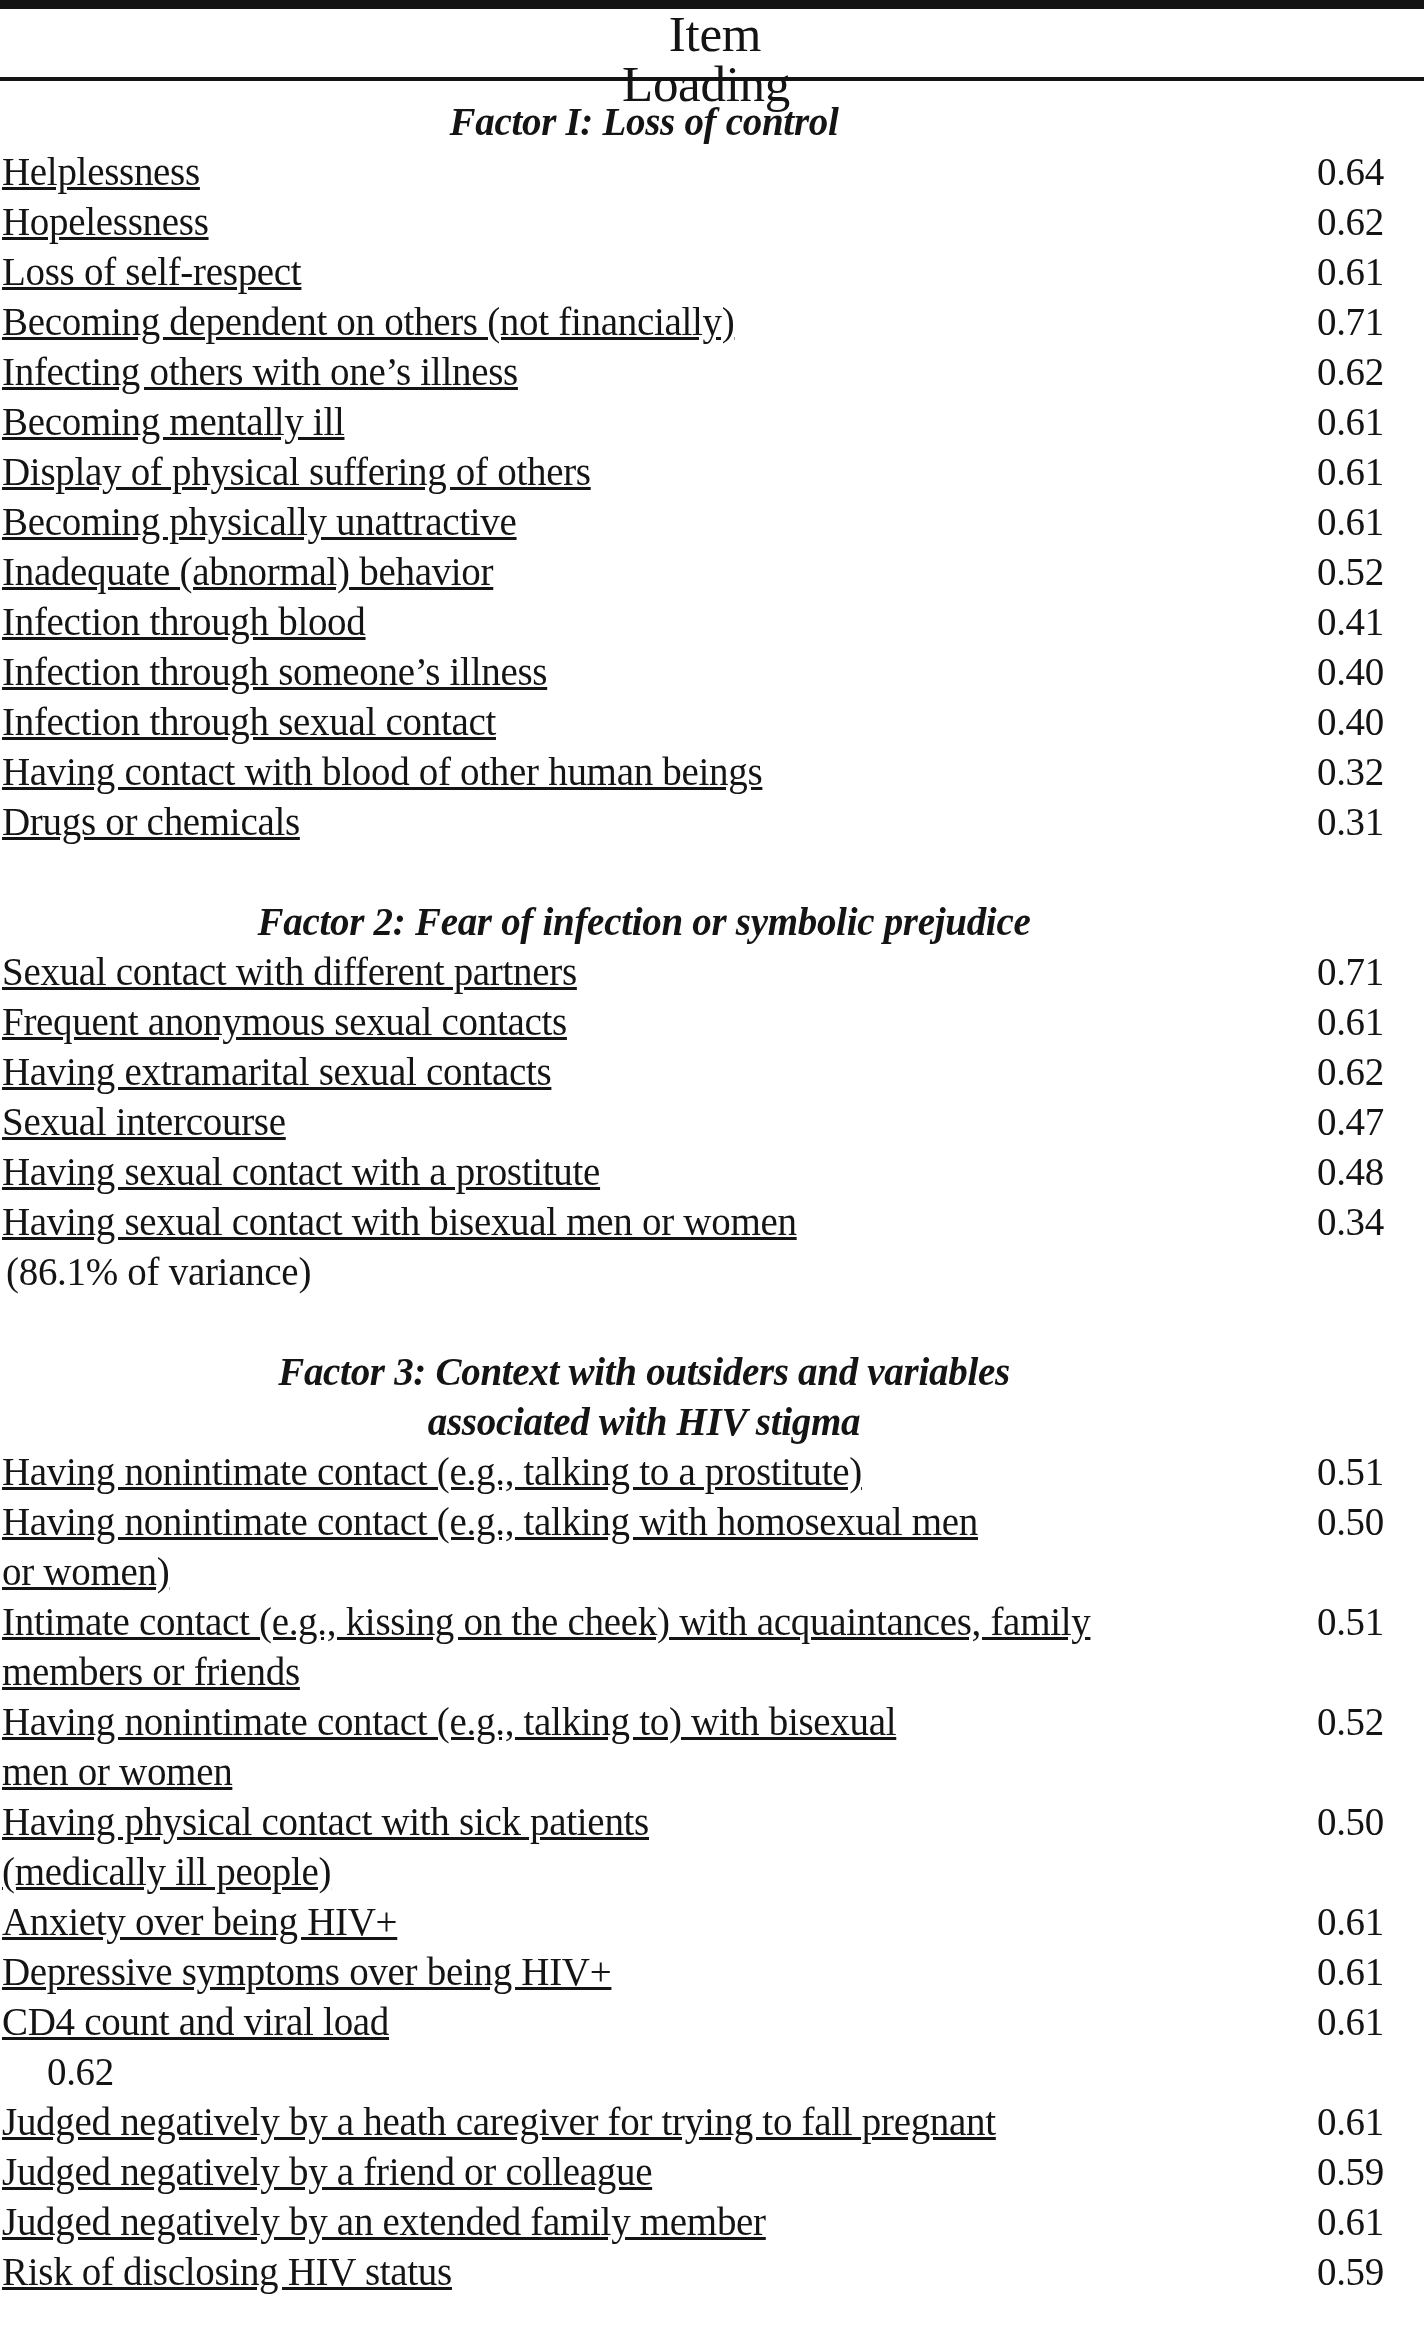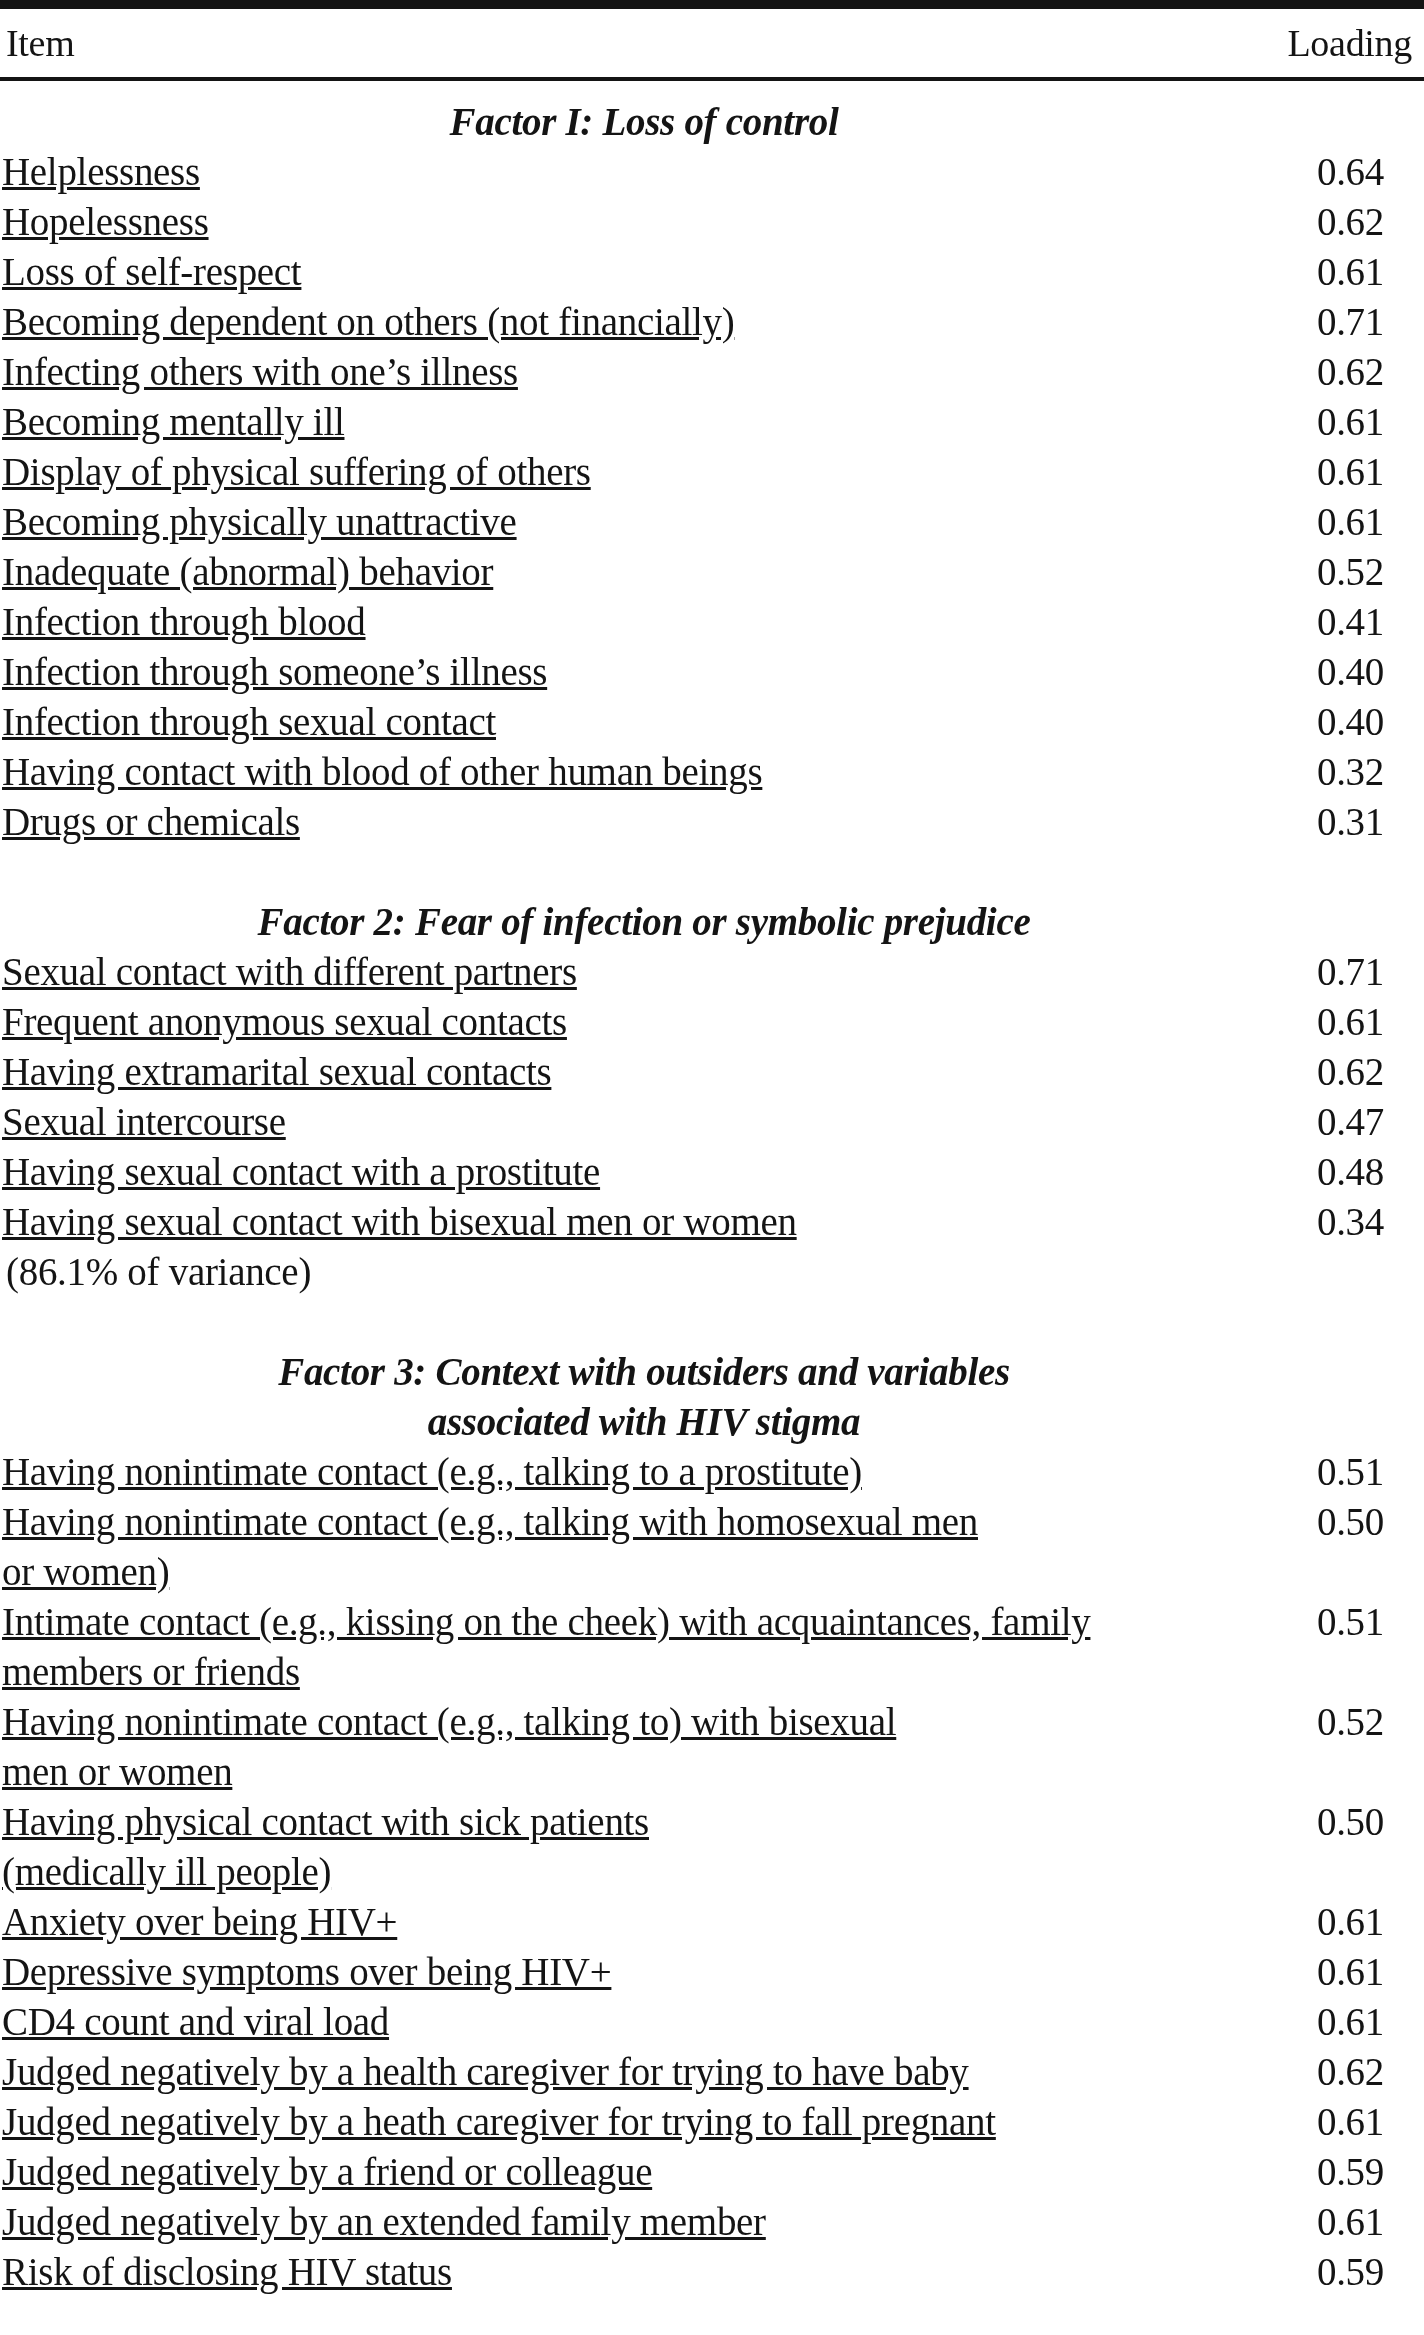--- a/index.html
+++ b/index.html
@@ -18,21 +18,22 @@
     letter-spacing: -0.3px;
   }
   .rule { width: 100%; background: #141414; }
   .rule.thick { height: 9px; }
   .rule.thin  { height: 4px; }
 
   .header-row {
     display: flex;
     align-items: center;
     height: 68px;
-    font-size: 38px;
+    font-size: 51px;
+    flex-direction: column;
   }
   .header-row .item-h {
     flex: 1 1 auto;
     padding-left: 6px;
   }
   .header-row .loading-h {
     flex: 0 0 154px;
     box-sizing: border-box;
     text-align: right;
     padding-right: 12px;
@@ -240,21 +241,20 @@
     <div class="item">Depressive symptoms over being HIV+</div>
     <div class="loading">0.61</div>
   </div>
 
   <div class="row">
     <div class="item">CD4 count and viral load</div>
     <div class="loading">0.61</div>
   </div>
 
   <div class="row">
-    <div class="item">Judged negatively by a health caregiver for trying to have baby</div>
     <div class="loading">0.62</div>
   </div>
 
   <div class="row">
     <div class="item">Judged negatively by a heath caregiver for trying to fall pregnant</div>
     <div class="loading">0.61</div>
   </div>
 
   <div class="row">
     <div class="item">Judged negatively by a friend or colleague</div>

